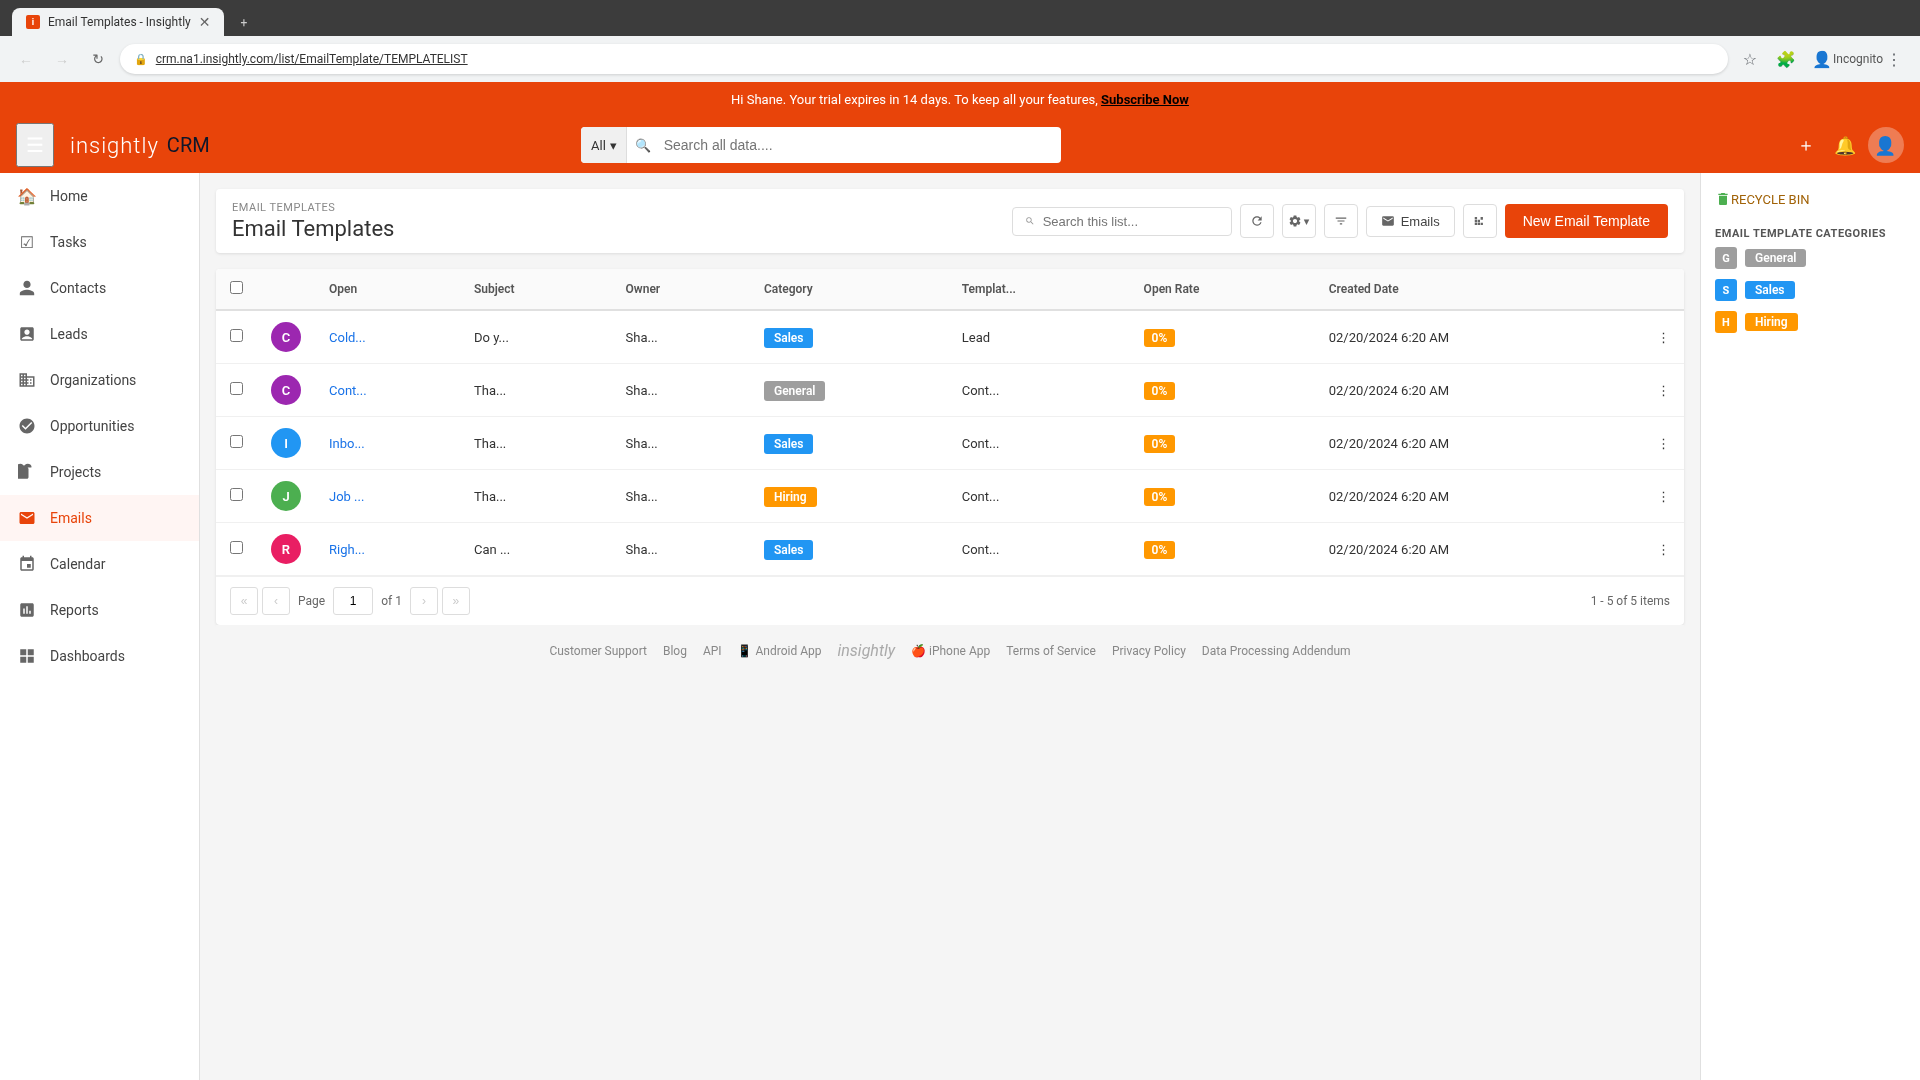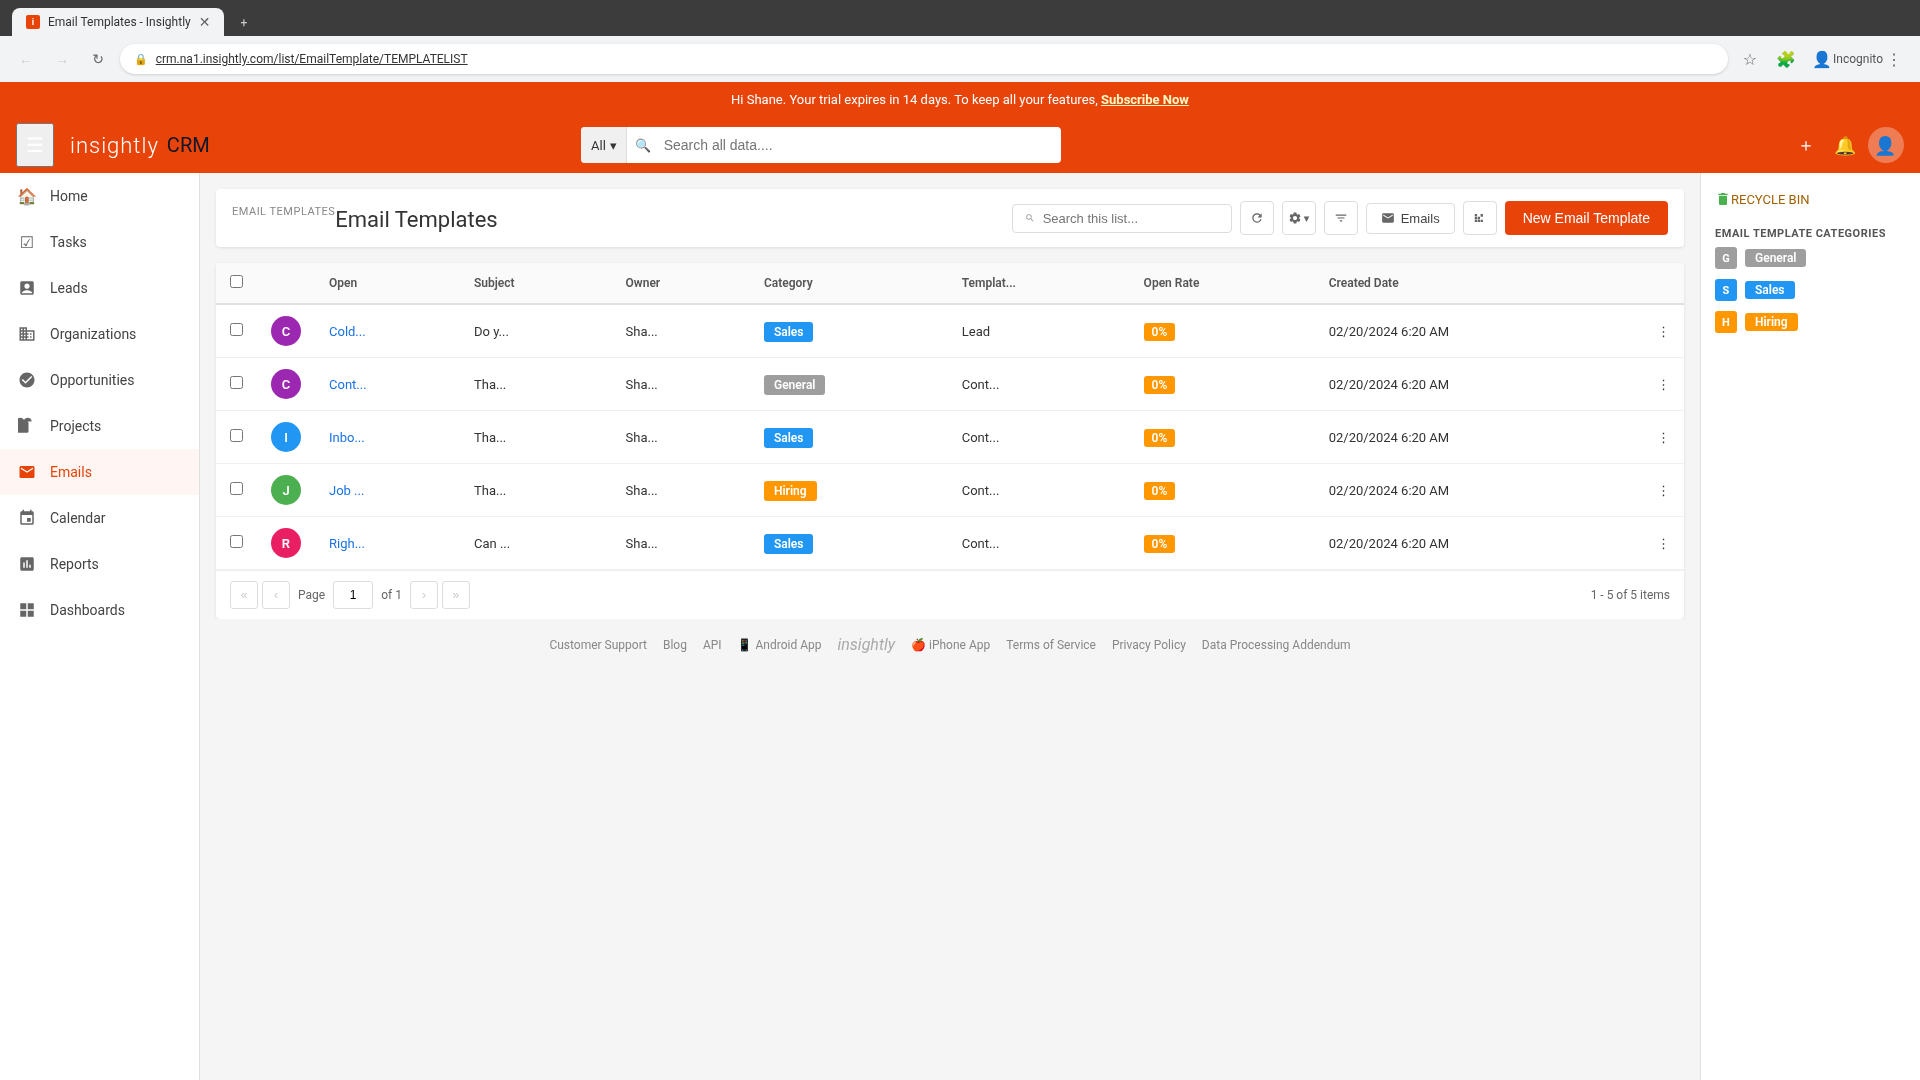--- a/index.html
+++ b/index.html
@@ -15,21 +15,21 @@
     .browser-nav-btn { width: 28px; height: 28px; border-radius: 50%; border: none; background: transparent; cursor: pointer; display: flex; align-items: center; justify-content: center; color: #666; font-size: 14px; }
     .browser-nav-btn.disabled { color: #ccc; cursor: default; }
     .browser-address-bar { flex: 1; height: 30px; border-radius: 15px; border: none; background: white; padding: 0 14px; font-size: 12px; color: #333; display: flex; align-items: center; gap: 8px; box-shadow: 0 1px 3px rgba(0,0,0,0.15); }
     .browser-address-icon { color: #5f6368; font-size: 11px; }
     .browser-address-text { flex: 1; font-size: 12px; color: #333; text-decoration: underline; }
     .browser-toolbar-icons { display: flex; gap: 8px; align-items: center; color: #5f6368; font-size: 16px; }
     .browser-toolbar-icon { width: 28px; height: 28px; display: flex; align-items: center; justify-content: center; cursor: pointer; border-radius: 50%; }
 
     
     .trial-banner { background: #e8440a; color: white; text-align: center; padding: 10px; font-size: 13px; }
-    .trial-banner a { color: #fef9c3; font-weight: bold; }
+    .trial-banner a { color: #000000; font-weight: bold; }
 
     
     .app-container { display: flex; flex-direction: column; height: calc(1080px - 95px); }
     .app-header { background: #e8440a; display: flex; align-items: center; padding: 0 16px; height: 56px; gap: 16px; }
     .hamburger-btn { color: white; font-size: 20px; cursor: pointer; padding: 8px; }
     .logo { color: white; font-size: 22px; font-weight: 300; letter-spacing: 1px; }
     .crm-label { color: #0f172a; font-size: 20px; font-weight: 400; margin-left: 4px; }
     .header-search { display: flex; align-items: center; background: white; border-radius: 4px; flex: 0 0 480px; height: 36px; overflow: hidden; margin: 0 auto; }
     .search-dropdown { background: #f0f0f0; border: none; padding: 0 10px; height: 100%; font-size: 13px; color: #333; cursor: pointer; border-right: 1px solid #ddd; display: flex; align-items: center; gap: 4px; }
     .search-input { flex: 1; border: none; outline: none; padding: 0 12px; font-size: 14px; color: #999; }
@@ -40,21 +40,21 @@
     
     .main-layout { display: flex; flex: 1; overflow: hidden; }
 
     
     .sidebar { width: 200px; background: white; border-right: 1px solid #e0e0e0; overflow-y: auto; flex-shrink: 0; }
     .sidebar-item { display: flex; align-items: center; gap: 12px; padding: 12px 16px; cursor: pointer; color: #444; font-size: 14px; text-decoration: none; }
     .sidebar-item.active { color: #e8440a; background: #fff5f3; }
     .sidebar-item .sidebar-icon { width: 22px; height: 22px; display: flex; align-items: center; justify-content: center; font-size: 16px; color: #666; }
     .sidebar-item.active .sidebar-icon { color: #e8440a; }
     .page-header { display: flex; align-items: center; justify-content: space-between; margin-bottom: 16px; background: white; padding: 12px 16px; border-radius: 4px; box-shadow: 0 1px 3px rgba(0,0,0,0.1); }
-    .page-header-left { display: flex; flex-direction: row; }
+    .page-header-left { display: flex; flex-direction: column; }
     .page-breadcrumb { font-size: 11px; color: #888; text-transform: uppercase; letter-spacing: 0.5px; }
     .page-title { font-size: 22px; color: #333; font-weight: 400; margin-top: 2px; }
     .page-header-right { display: flex; gap: 8px; align-items: center; }
 
     
     .search-list-input { display: flex; align-items: center; background: white; border: 1px solid #ddd; border-radius: 4px; padding: 6px 12px; gap: 8px; width: 220px; }
     .search-list-input input { border: none; outline: none; font-size: 13px; flex: 1; color: #666; }
     .icon-btn { width: 34px; height: 34px; border: 1px solid #ddd; border-radius: 4px; background: white; display: flex; align-items: center; justify-content: center; cursor: pointer; color: #666; }
     .gear-btn { display: flex; align-items: center; gap: 2px; }
     .emails-btn { display: flex; align-items: center; gap: 6px; padding: 7px 14px; border: 1px solid #ddd; background: white; border-radius: 4px; cursor: pointer; color: #444; font-size: 13px; }
@@ -172,20 +172,28 @@
   <div class="main-layout">
 
     <nav class="sidebar">
       <a class="sidebar-item">
         <div class="sidebar-icon">🏠</div>
         <span>Home</span>
       </a>
       <a class="sidebar-item">
         <div class="sidebar-icon">☑</div>
         <span>Tasks</span>
+      </a>
+      <a class="sidebar-item">
+        <div class="sidebar-icon">
+          <svg width="18" height="18" viewBox="0 0 24 24" fill="#666">
+              <path d="M12 12c2.7 0 4.8-2.1 4.8-4.8S14.7 2.4 12 2.4 7.2 4.5 7.2 7.2 9.3 12 12 12zm0 2.4c-3.2 0-9.6 1.6-9.6 4.8v2.4h19.2v-2.4c0-3.2-6.4-4.8-9.6-4.8z"></path>
+            </svg>
+        </div>
+        <span>Contacts</span>
       </a>
       <a class="sidebar-item">
         <div class="sidebar-icon">
           <svg width="18" height="18" viewBox="0 0 24 24" fill="#666">
               <path d="M19 3H5c-1.1 0-2 .9-2 2v14c0 1.1.9 2 2 2h14c1.1 0 2-.9 2-2V5c0-1.1-.9-2-2-2zm-7 3c1.93 0 3.5 1.57 3.5 3.5S13.93 13 12 13s-3.5-1.57-3.5-3.5S10.07 6 12 6zm7 13H5v-.23c0-.62.28-1.2.76-1.58C7.47 15.82 9.64 15 12 15s4.53.82 6.24 2.19c.48.38.76.97.76 1.58V19z"></path>
             </svg>
         </div>
         <span>Leads</span>
       </a>
       <a class="sidebar-item">

